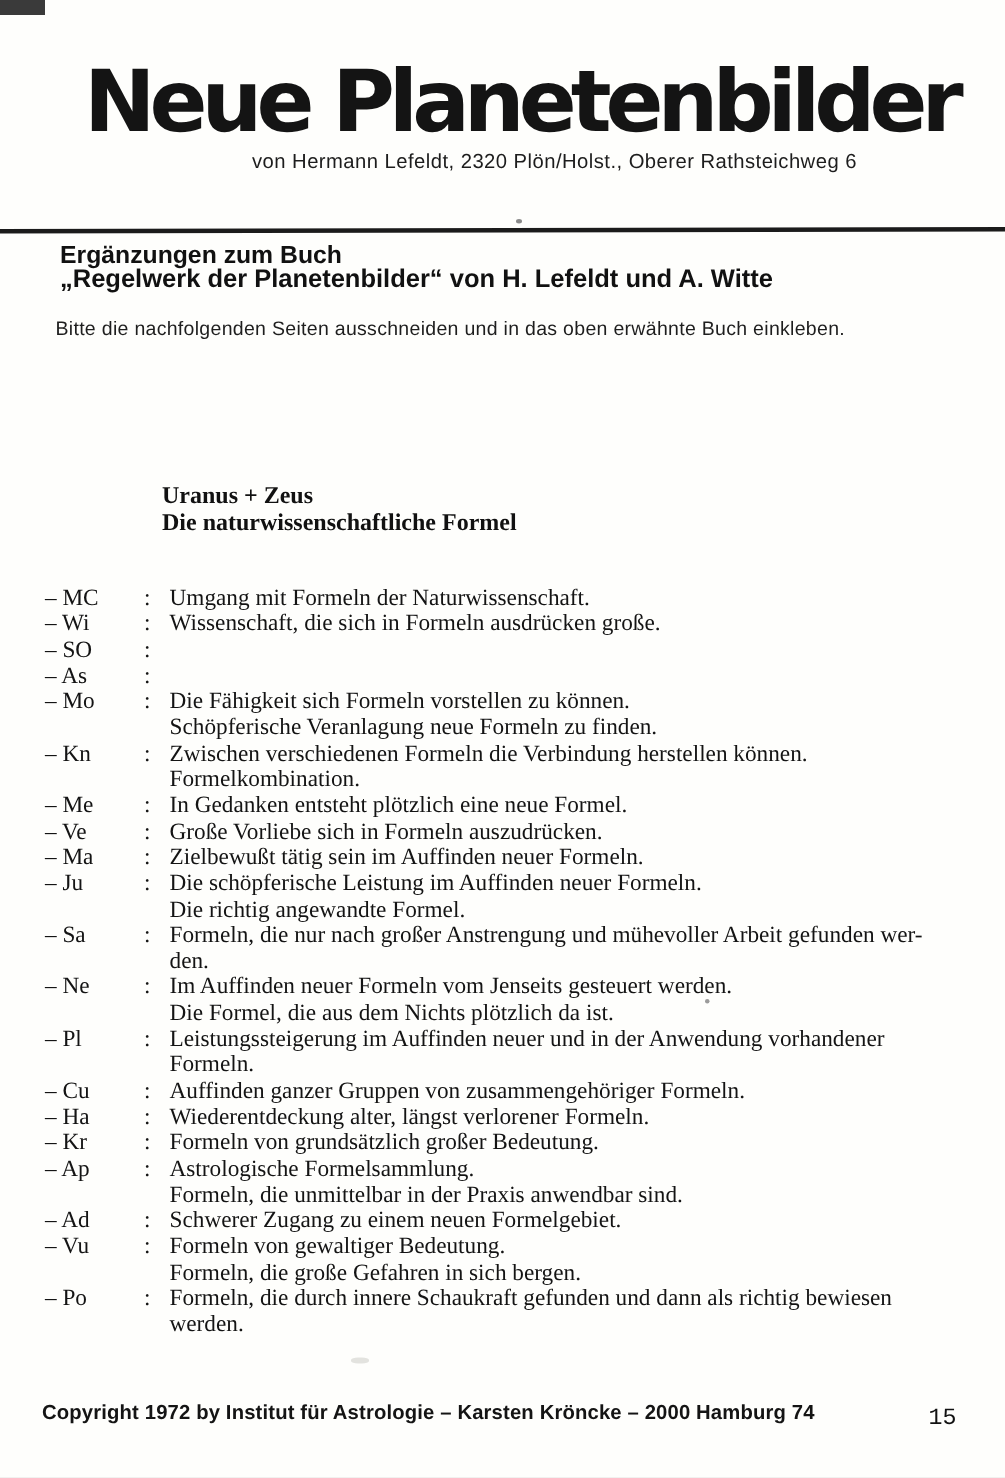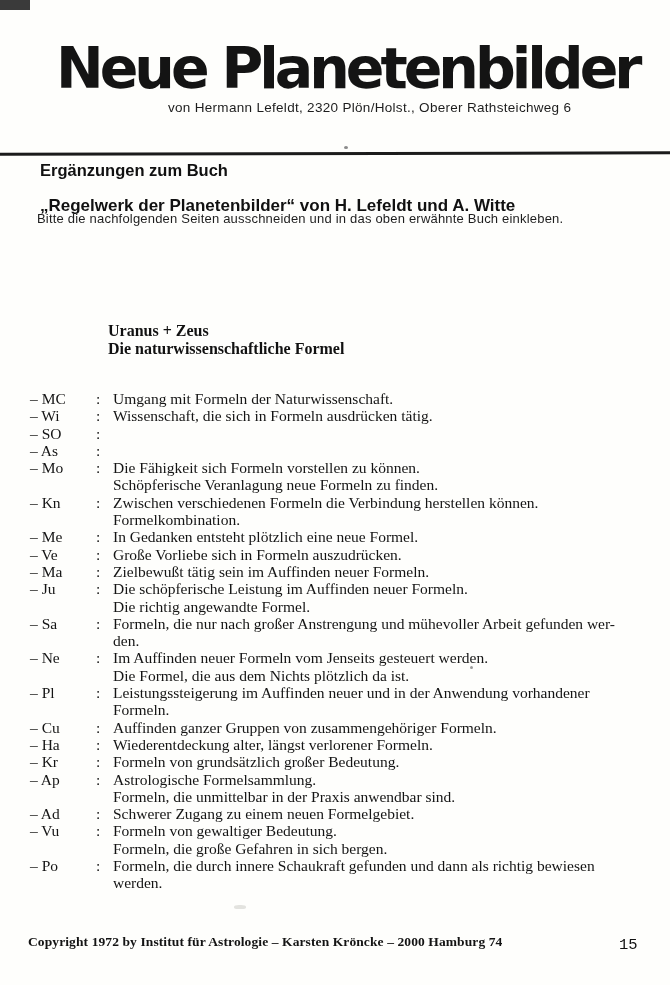--- a/index.html
+++ b/index.html
@@ -55,21 +55,21 @@
     position: absolute;
     left: 40px; top: 161px;
     font-family: "Liberation Sans", sans-serif;
     font-weight: bold;
     font-size: 16.5px;
     color: #111;
     white-space: nowrap;
   }
   .note-line2 {
     position: absolute;
-    left: 40px; top: 196px;
+    left: 40px; top: 176px;
     font-family: "Liberation Sans", sans-serif;
     font-weight: bold;
     font-size: 17px;
     color: #111;
     white-space: nowrap;
   }
   .note-instruction {
     position: absolute;
     left: 37px; top: 211px;
     font-family: "Liberation Sans", sans-serif;
@@ -99,21 +99,21 @@
     display: grid;
     grid-template-columns: 66px 17px 1fr;
     align-items: start;
   }
   .entry-label { white-space: nowrap; }
   .entry-colon { }
   .desc-line { white-space: nowrap; }
   .footer-copyright {
     position: absolute;
     left: 28px; top: 934px;
-    font-family: Liberation Serif, serif;
+    font-family: Liberation Sans, sans-serif;
     font-weight: bold;
     font-size: 13.5px;
     letter-spacing: 0.1px;
     color: #141414;
     white-space: nowrap;
   }
   .footer-page {
     position: absolute;
     left: 619px; top: 936px;
     font-family: Liberation Mono, monospace;
@@ -157,21 +157,21 @@
           <span class="entry-label">– MC</span>
           <span class="entry-colon">:</span>
           <span class="entry-desc">
             <div class="desc-line">Umgang mit Formeln der Naturwissenschaft.</div>
           </span>
         </div>
         <div class="entry">
           <span class="entry-label">– Wi</span>
           <span class="entry-colon">:</span>
           <span class="entry-desc">
-            <div class="desc-line">Wissenschaft, die sich in Formeln ausdrücken tätig.</div>
+            <div class="desc-line">Wissenschaft, die sich in Formeln ausdrücken große.</div>
           </span>
         </div>
         <div class="entry">
           <span class="entry-label">– SO</span>
           <span class="entry-colon">:</span>
         </div>
         <div class="entry">
           <span class="entry-label">– As</span>
           <span class="entry-colon">:</span>
         </div>

